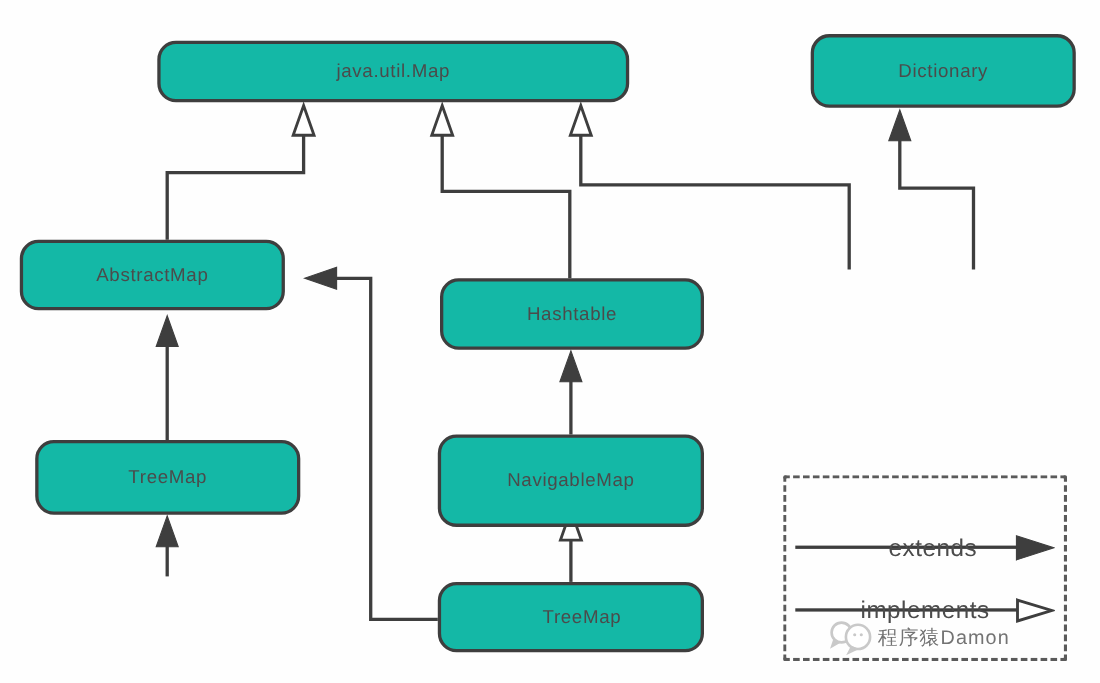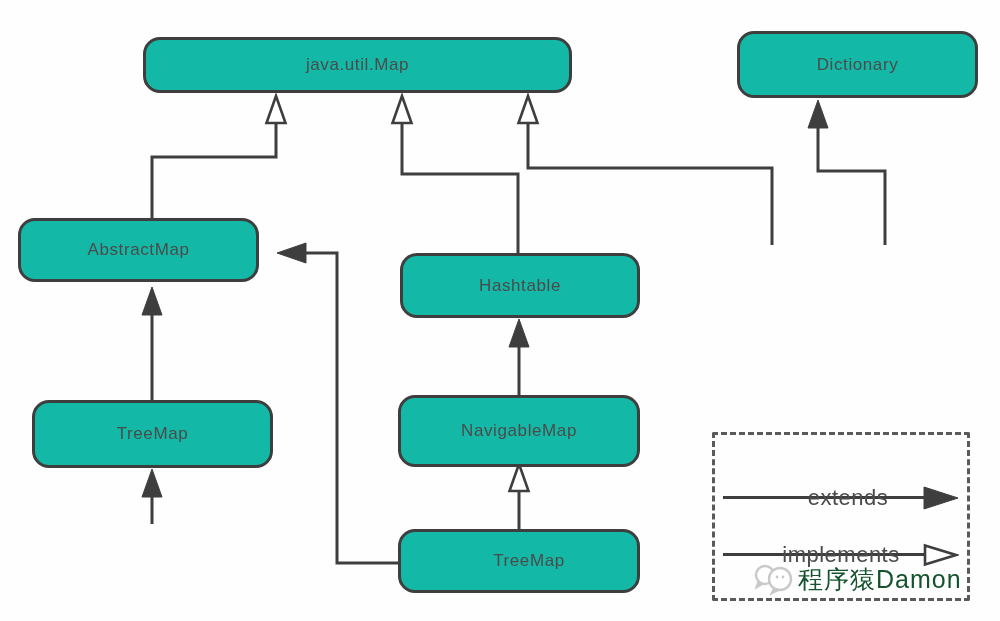--- a/index.html
+++ b/index.html
@@ -17,40 +17,40 @@
     display:flex;align-items:center;justify-content:center;
     box-sizing:border-box;color:#4b4b4b;font-size:17px;letter-spacing:0.6px;
   }
   .n-map{left:143px;top:37px;width:429px;height:56px;}
   .n-dictionary{left:697px;top:31px;width:241px;height:67px;margin-left:40px;}
   .n-abstractmap{left:18px;top:218px;width:241px;height:64px;text-align:right;}
   .n-sortedmap{left:400px;top:253px;width:240px;height:65px;}
   .n-hashtable{left:703px;top:245px;width:242px;height:68px;}
   .n-hashmap{left:32px;top:400px;width:241px;height:68px;}
   .n-linkedhasmap{left:32px;top:524px;width:241px;height:66px;}
-  .n-navigablemap{left:398px;top:395px;width:242px;height:72px;}
+  .n-navigablemap{left:398px;top:395px;width:242px;height:84px;}
   .n-treemap{left:398px;top:529px;width:242px;height:64px;padding-left:20px;}
   .legend{
     position:absolute;z-index:2;left:712px;top:432px;width:258px;height:169px;
     border:3px dashed #5a5a5a;border-radius:2px;box-sizing:border-box;background:transparent;
   }
   .legend-row{position:absolute;left:0;width:100%;height:26px;}
   .row-extends{top:50px;}
   .row-implements{top:107px;}
   .legend-line{position:absolute;left:8px;top:11px;height:3px;background:#3e3e3e;width:202px;}
   .legend-label{
     position:absolute;top:0;width:100%;text-align:center;
     color:#4b4b4b;font-size:22px;letter-spacing:0.5px;line-height:26px;z-index:3;
   }
   .row-extends .legend-label{text-indent:14px;}
   .legend-arrow{position:absolute;right:8px;top:1px;z-index:2;}
   .watermark{
     position:absolute;z-index:4;left:752px;top:558px;height:42px;
     display:flex;align-items:center;gap:4px;
-    color:#14532d;font-size:25px;letter-spacing:1px;white-space:nowrap;
+    color:#737373;font-size:18px;letter-spacing:1px;white-space:nowrap;
   }
   .wm-logo{flex:0 0 auto;}
 </style>
 </head>
 <body>
 
 <div class="stage">
 
   <svg class="wires" width="1000" height="621" viewBox="0 0 1000 621" aria-hidden="true">
 

